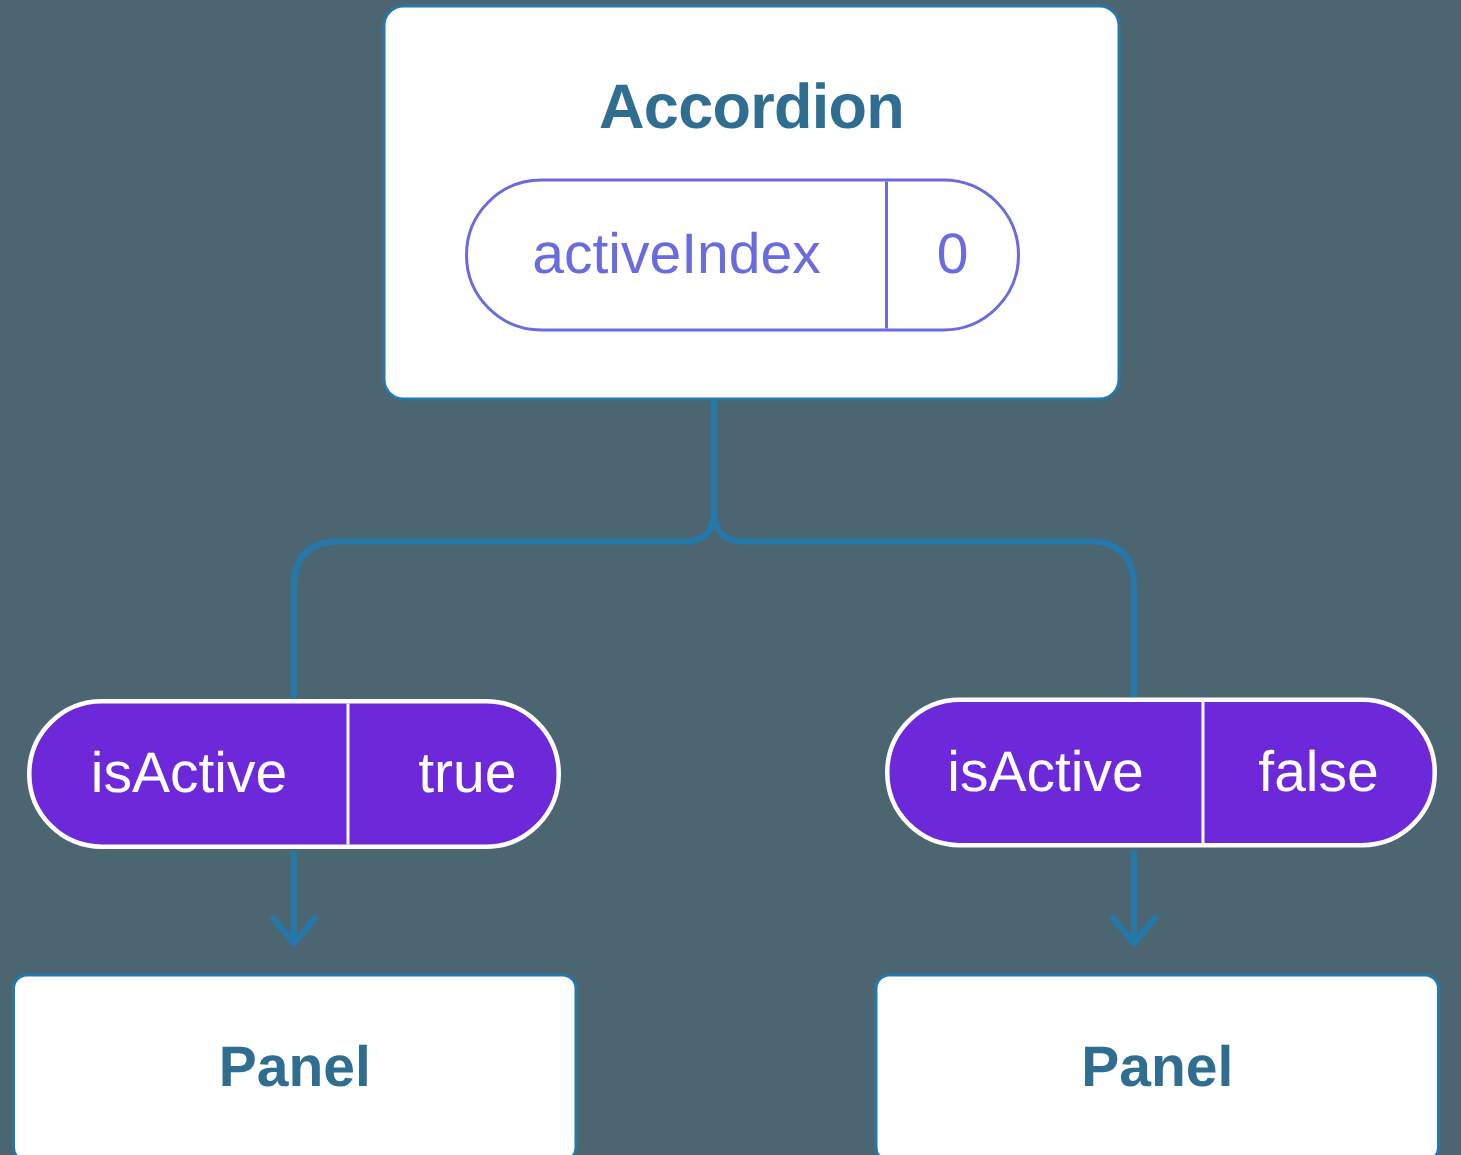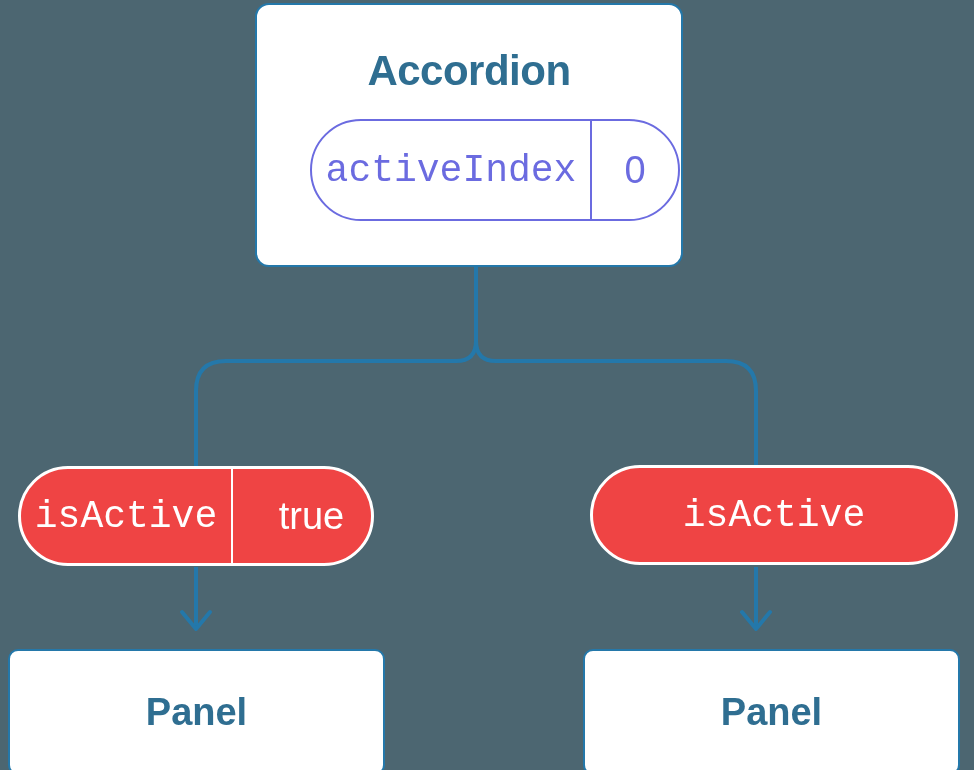--- a/index.html
+++ b/index.html
@@ -23,21 +23,21 @@
   .node-card {
     position: absolute;
     background: #ffffff;
     border: 2.5px solid #2478aa;
     box-sizing: border-box;
     z-index: 2;
   }
   .root-card {
     left: 255px;
     top: 3px;
-    width: 428px;
+    width: 492px;
     height: 264px;
     border-radius: 14px;
     display: flex;
     flex-direction: column;
     align-items: center;
   }
   .root-title {
     margin-top: 42px;
     font-size: 42px;
     font-weight: 600;
@@ -63,38 +63,38 @@
   }
   .pill-outline .pill-seg-value {
     border-left: 2px solid #6b6be0;
     width: 88px;
   }
   .pill-filled {
     position: absolute;
     height: 100px;
     border: 3px solid #ffffff;
     border-radius: 50px;
-    background: #ef4444;
+    background: #6d28d9;
     color: #ffffff;
   }
   .pill-filled .pill-seg-value {
     border-left: 2.5px solid #ffffff;
   }
   .pill-left  { left: 18px;  top: 466px; width: 356px; }
   .pill-right { left: 590px; top: 465px; width: 368px; }
   .pill-left  .pill-seg-value { width: 140px; padding-left: 19px; }
   .pill-right .pill-seg-value { width: 154px; }
   .pill-seg {
     display: flex;
     align-items: center;
     justify-content: center;
     font-size: 38px;
     box-sizing: border-box;
   }
-  .pill-seg-label { flex: 1; font-family: Liberation Mono, monospace; }
+  .pill-seg-label { flex: 1; }
   .panel-card {
     top: 649px;
     width: 377px;
     height: 126px;
     border-radius: 10px;
     display: flex;
     align-items: center;
     justify-content: center;
     font-size: 38px;
     font-weight: 600;
@@ -127,20 +127,21 @@
     </div>
   </div>
 
   <div class="pill pill-filled pill-left">
     <div class="pill-seg pill-seg-label">isActive</div>
     <div class="pill-seg pill-seg-value">true</div>
   </div>
 
   <div class="pill pill-filled pill-right">
     <div class="pill-seg pill-seg-label">isActive</div>
+    <div class="pill-seg pill-seg-value">false</div>
   </div>
 
   <div class="node-card panel-card panel-left">
     <span>Panel</span>
   </div>
   <div class="node-card panel-card panel-right">
     <span>Panel</span>
   </div>
 
 </div>

